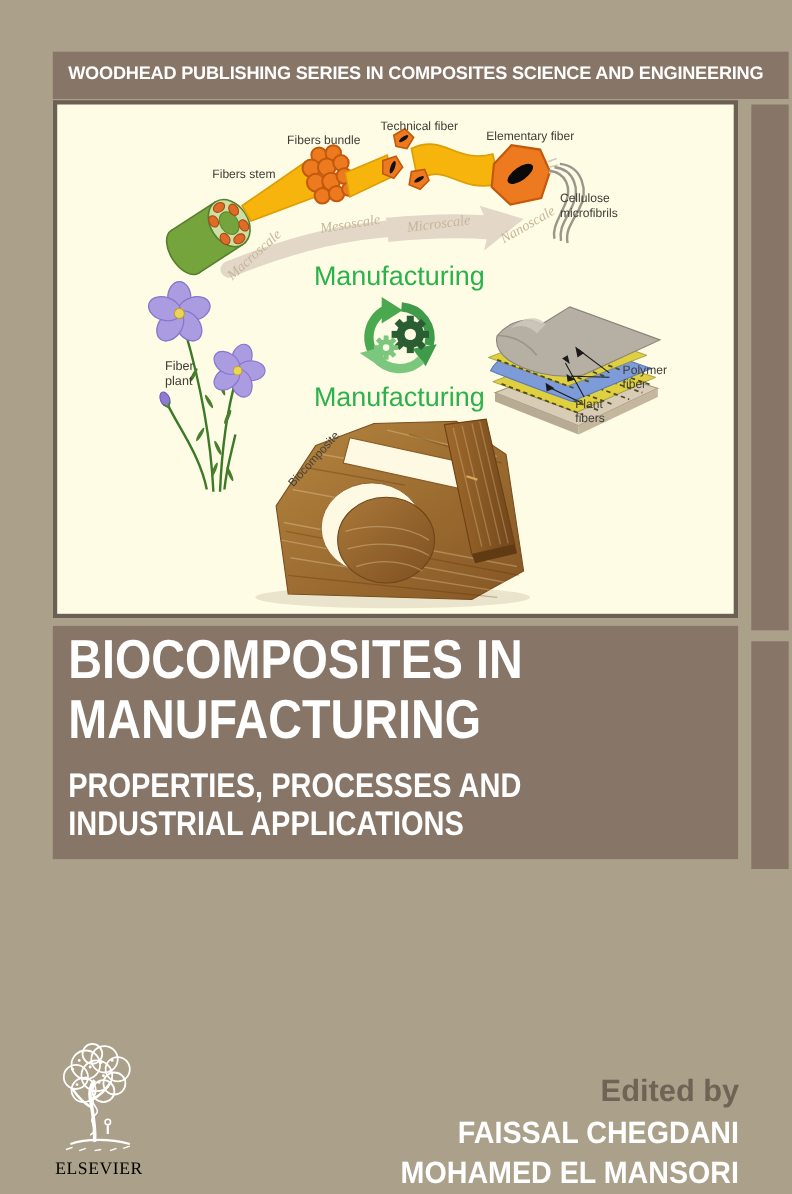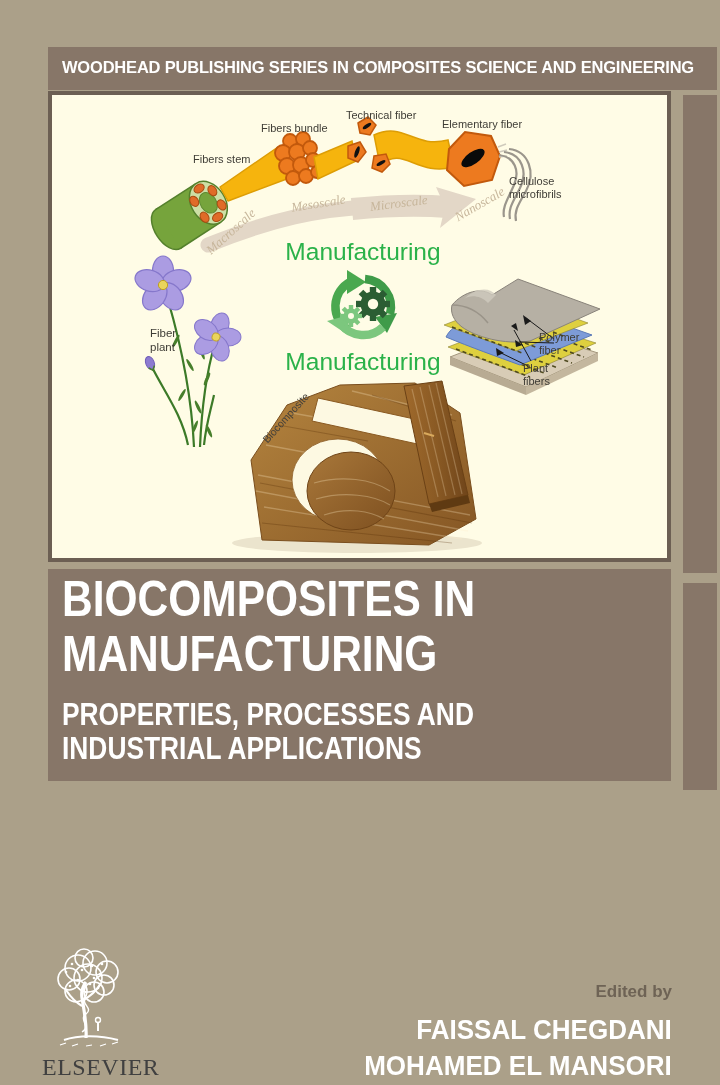--- a/index.html
+++ b/index.html
@@ -23,24 +23,24 @@
   .green-word{width:166px;text-align:center;font-size:24.5px;color:#2bb24a;white-space:nowrap;}
   
   .title-block{left:48px;top:569px;width:623px;height:212px;background:#877668;}
   .tline{left:14px;white-space:nowrap;color:#fff;font-weight:bold;}
   .tline>span{display:inline-block;transform:scaleX(0.85);transform-origin:left center;}
   .t1{top:4px;font-size:50px;line-height:52px;}
   .t2{top:59px;font-size:50px;line-height:52px;}
   .s1{top:129px;font-size:31px;line-height:33px;}
   .s2{top:163px;font-size:31px;line-height:33px;}
   
-  .elsevier-word{left:42px;top:1054px;width:96px;text-align:center;color:#404040;
-    font-family:"Liberation Serif", serif;font-size:24px;letter-spacing:0.5px;white-space:nowrap;}
+  .elsevier-word{left:42px;top:1054px;width:96px;text-align:center;color:#000000;
+    font-family:"Liberation Serif", serif;font-size:16px;letter-spacing:0.5px;white-space:nowrap;}
   .editors{right:48px;top:979px;text-align:right;}
-  .edited-by{font-size:17px;font-weight:bold;color:#6e6355;line-height:26px;margin-bottom:7px;}
+  .edited-by{font-size:28px;font-weight:bold;color:#6e6355;line-height:26px;margin-bottom:7px;}
   .editor-names{transform:scaleX(0.93);transform-origin:100% 50%;}
   .editor-name{font-size:28px;font-weight:bold;color:#fff;line-height:36px;white-space:nowrap;}
   .rot{transform-origin:left top;}
 </style>
 </head>
 <body>
 
 <div class="abs band">
   <div class="abs band-text">WOODHEAD PUBLISHING SERIES IN COMPOSITES SCIENCE AND ENGINEERING</div>
 </div>
@@ -297,21 +297,21 @@
 <div class="abs scale rot" style="left:452px;top:211px;transform:rotate(-30deg)">Nanoscale</div>
 
 <div class="abs green-word" style="left:280px;top:238px">Manufacturing</div>
 <div class="abs green-word" style="left:280px;top:348px">Manufacturing</div>
 
 <div class="abs lbl" style="left:150px;top:327px;font-size:11.5px;line-height:13.5px">
   <div>Fiber</div>
   <div>plant</div>
 </div>
 
-<div class="abs lbl" style="left:539px;top:331px">
+<div class="abs lbl" style="left:566px;top:331px">
   <div>Polymer</div>
   <div>fiber</div>
 </div>
 <div class="abs lbl" style="left:523px;top:362px">
   <div>Plant</div>
   <div>fibers</div>
 </div>
 
 <div class="abs lbl rot" style="left:260px;top:437px;font-size:10.5px;color:#44403a;transform:rotate(-48deg)">Biocomposite</div>
 

